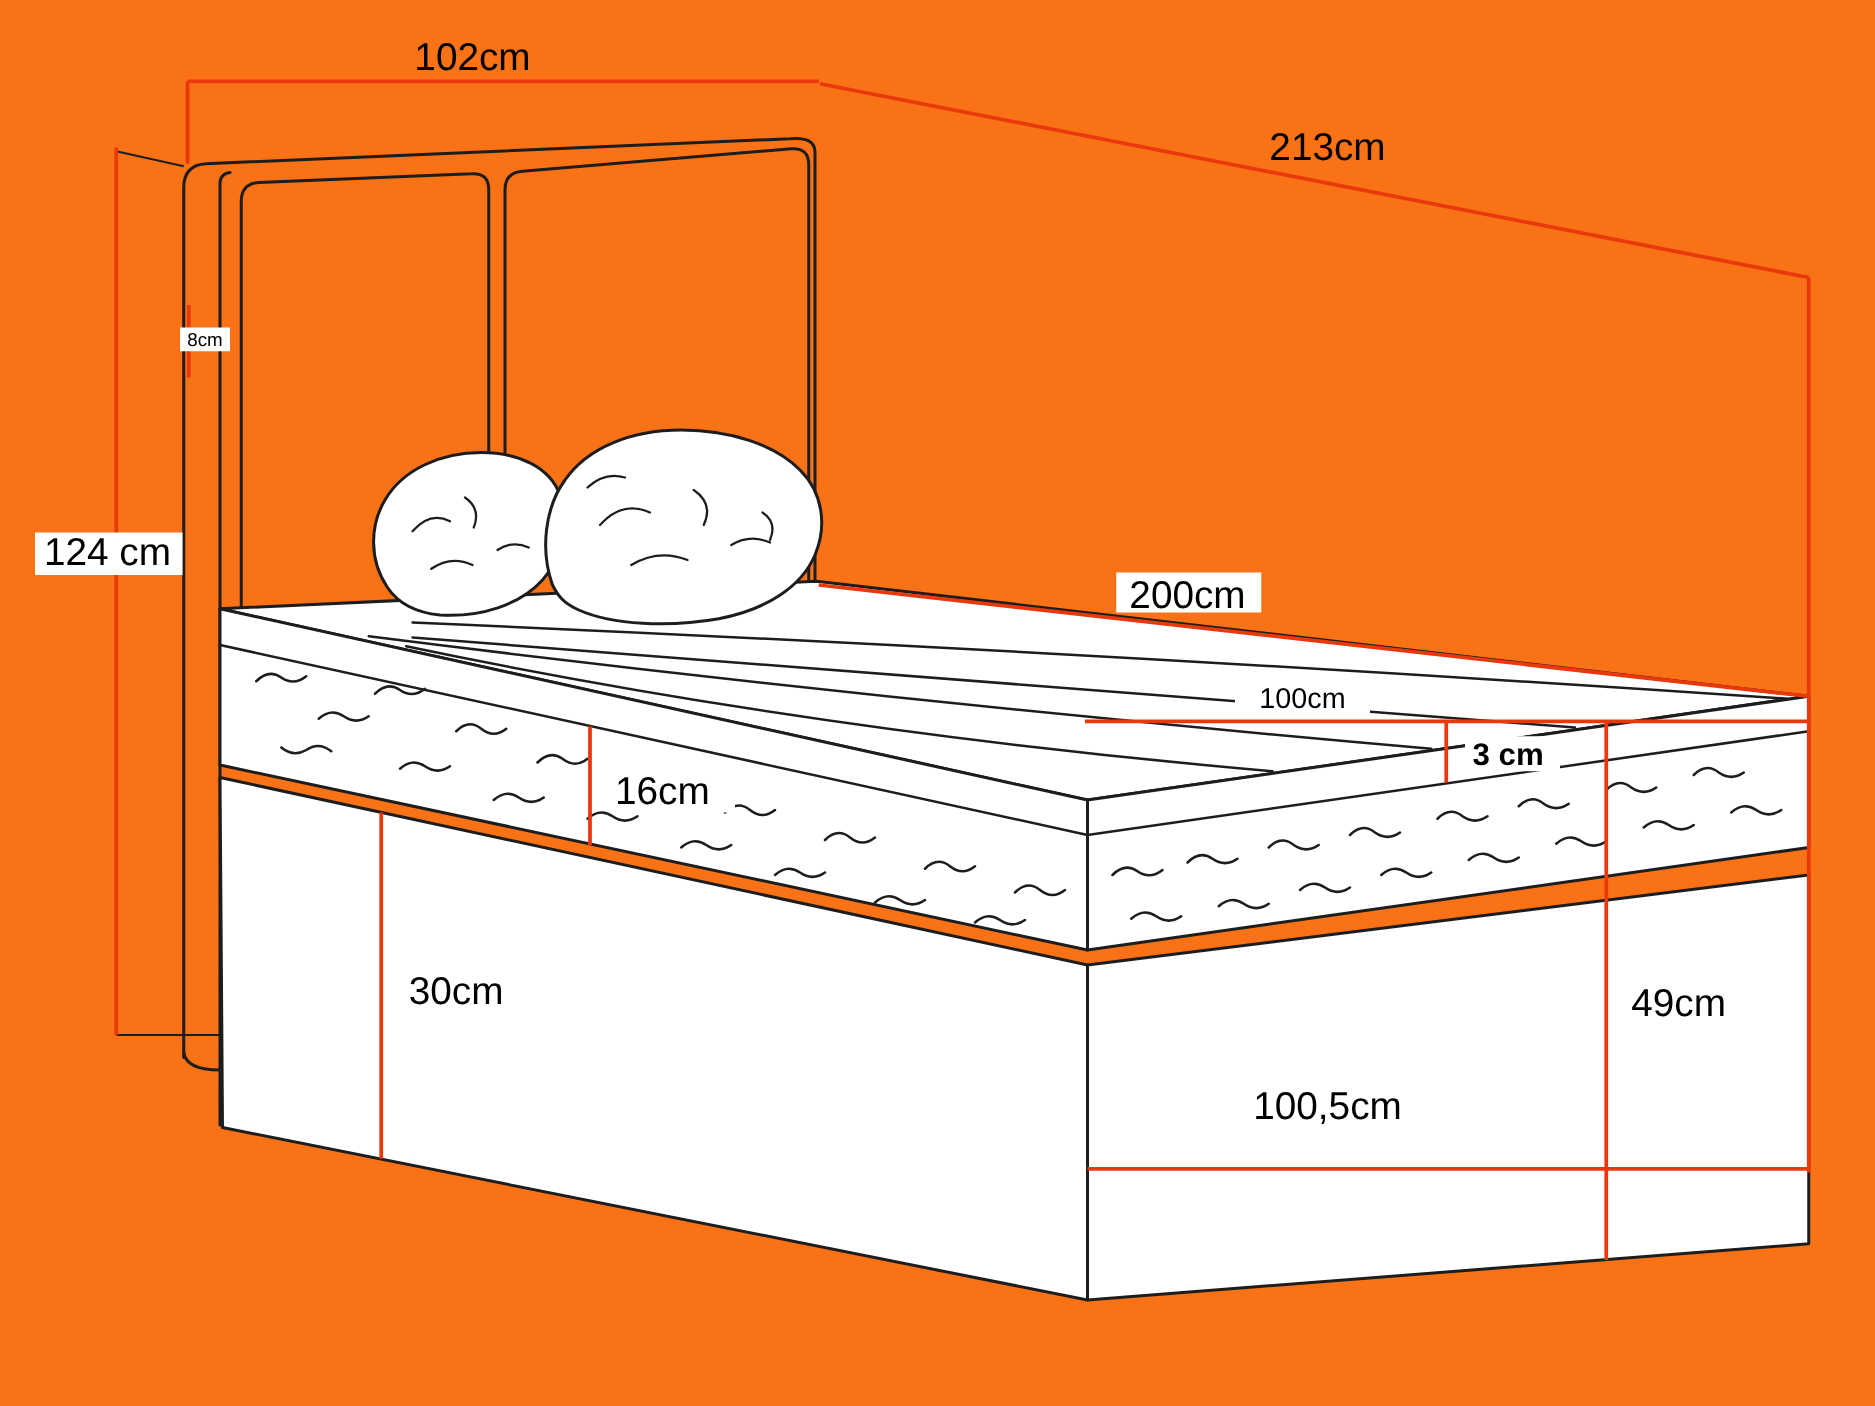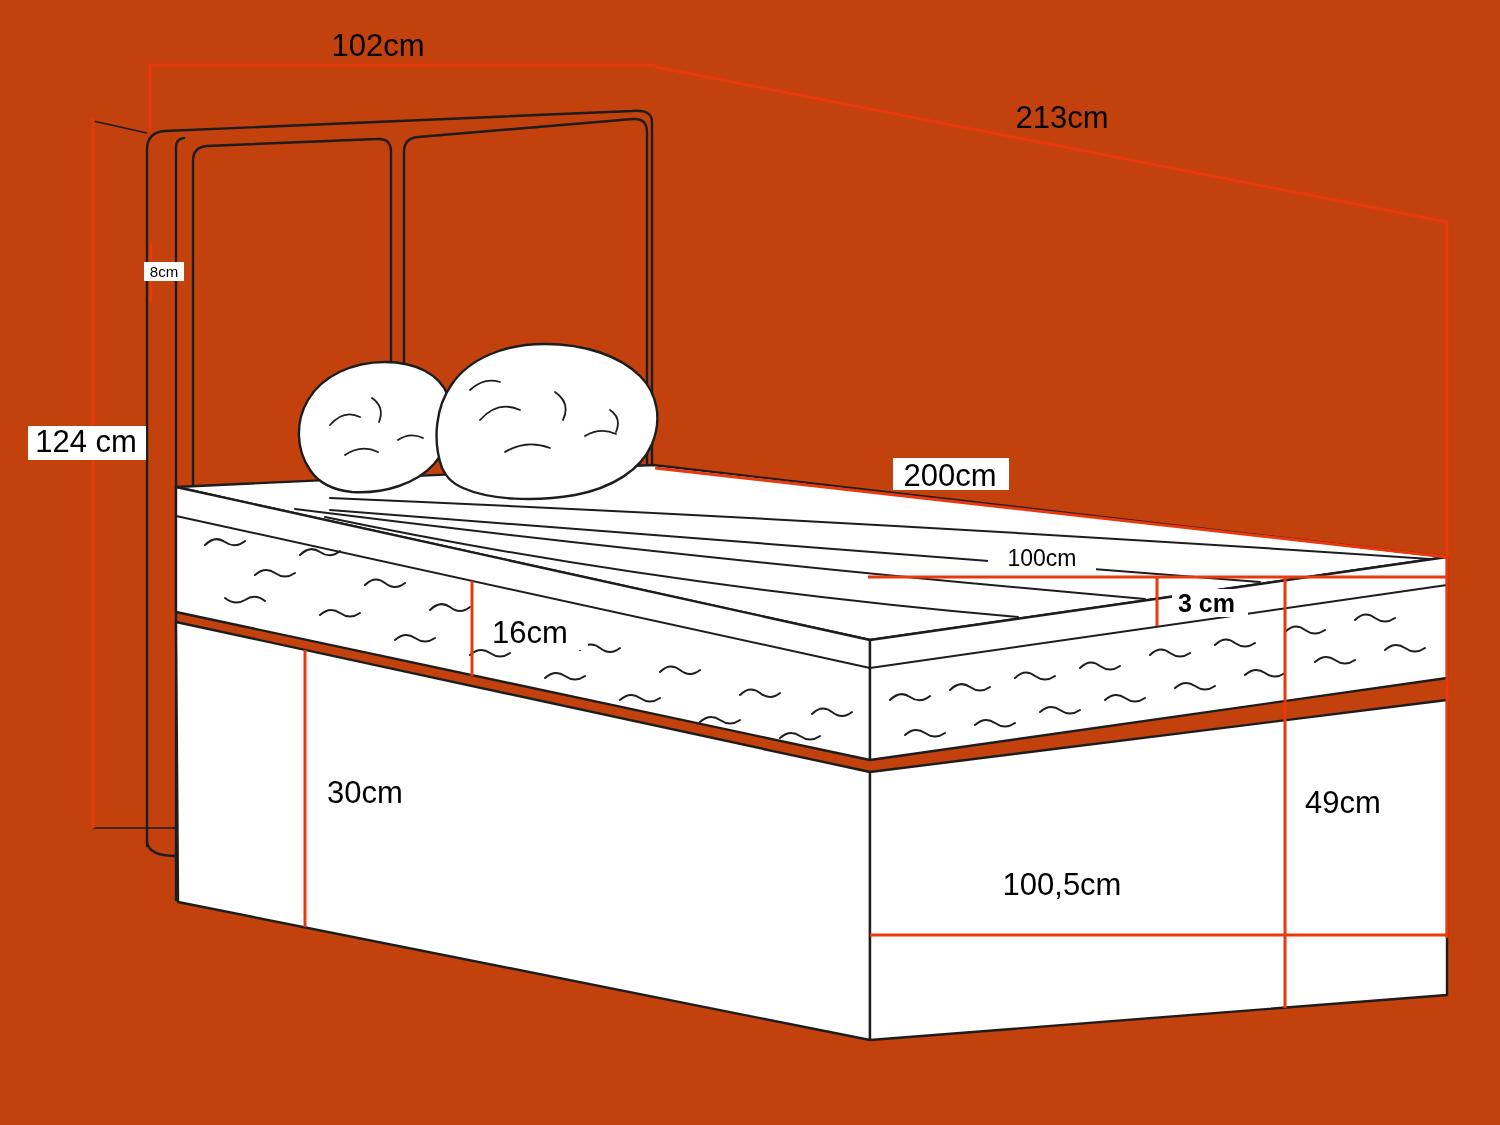--- a/index.html
+++ b/index.html
@@ -1,16 +1,16 @@
 <!DOCTYPE html>
 <html><head>
 <meta charset="utf-8">
 <style>
   html,body{margin:0;padding:0;background:#ffffff;}
-  .canvas{width:1500px;height:1125px;background:#c2410c;position:relative;overflow:hidden;}
+  .canvas{width:1500px;height:1125px;background:#f97316;position:relative;overflow:hidden;}
   svg{display:block;}
   .face{fill:#ffffff;stroke:#1d1d1d;stroke-width:2.4;stroke-linejoin:round;}
   .outline{fill:none;stroke:#1d1d1d;stroke-width:2.4;stroke-linecap:round;stroke-linejoin:round;}
   .detail{fill:none;stroke:#1d1d1d;stroke-width:2;stroke-linecap:round;}
   .fold{fill:none;stroke:#1d1d1d;stroke-width:1.8;stroke-linecap:round;}
   .pillow{fill:#ffffff;stroke:#1d1d1d;stroke-width:2.4;stroke-linejoin:round;}
   .dim{fill:none;stroke:#e8380c;stroke-width:3;}
   .ext{fill:none;stroke:#1d1d1d;stroke-width:1.6;}
   .bg{fill:#ffffff;}
   .lbl{font-family:"Liberation Sans",sans-serif;font-size:31px;fill:#000000;}

